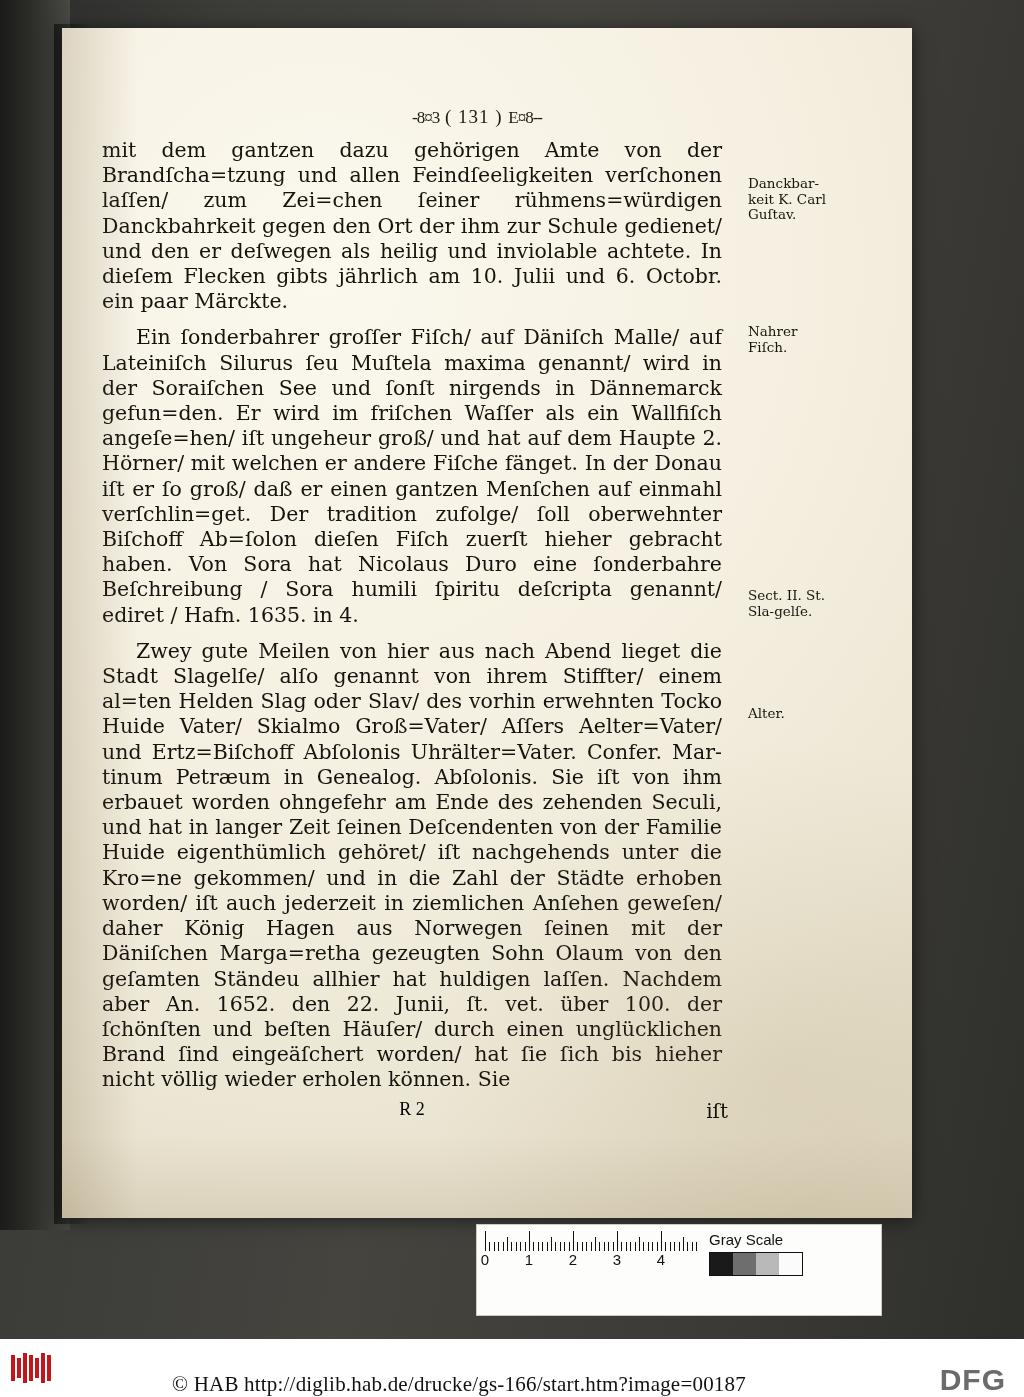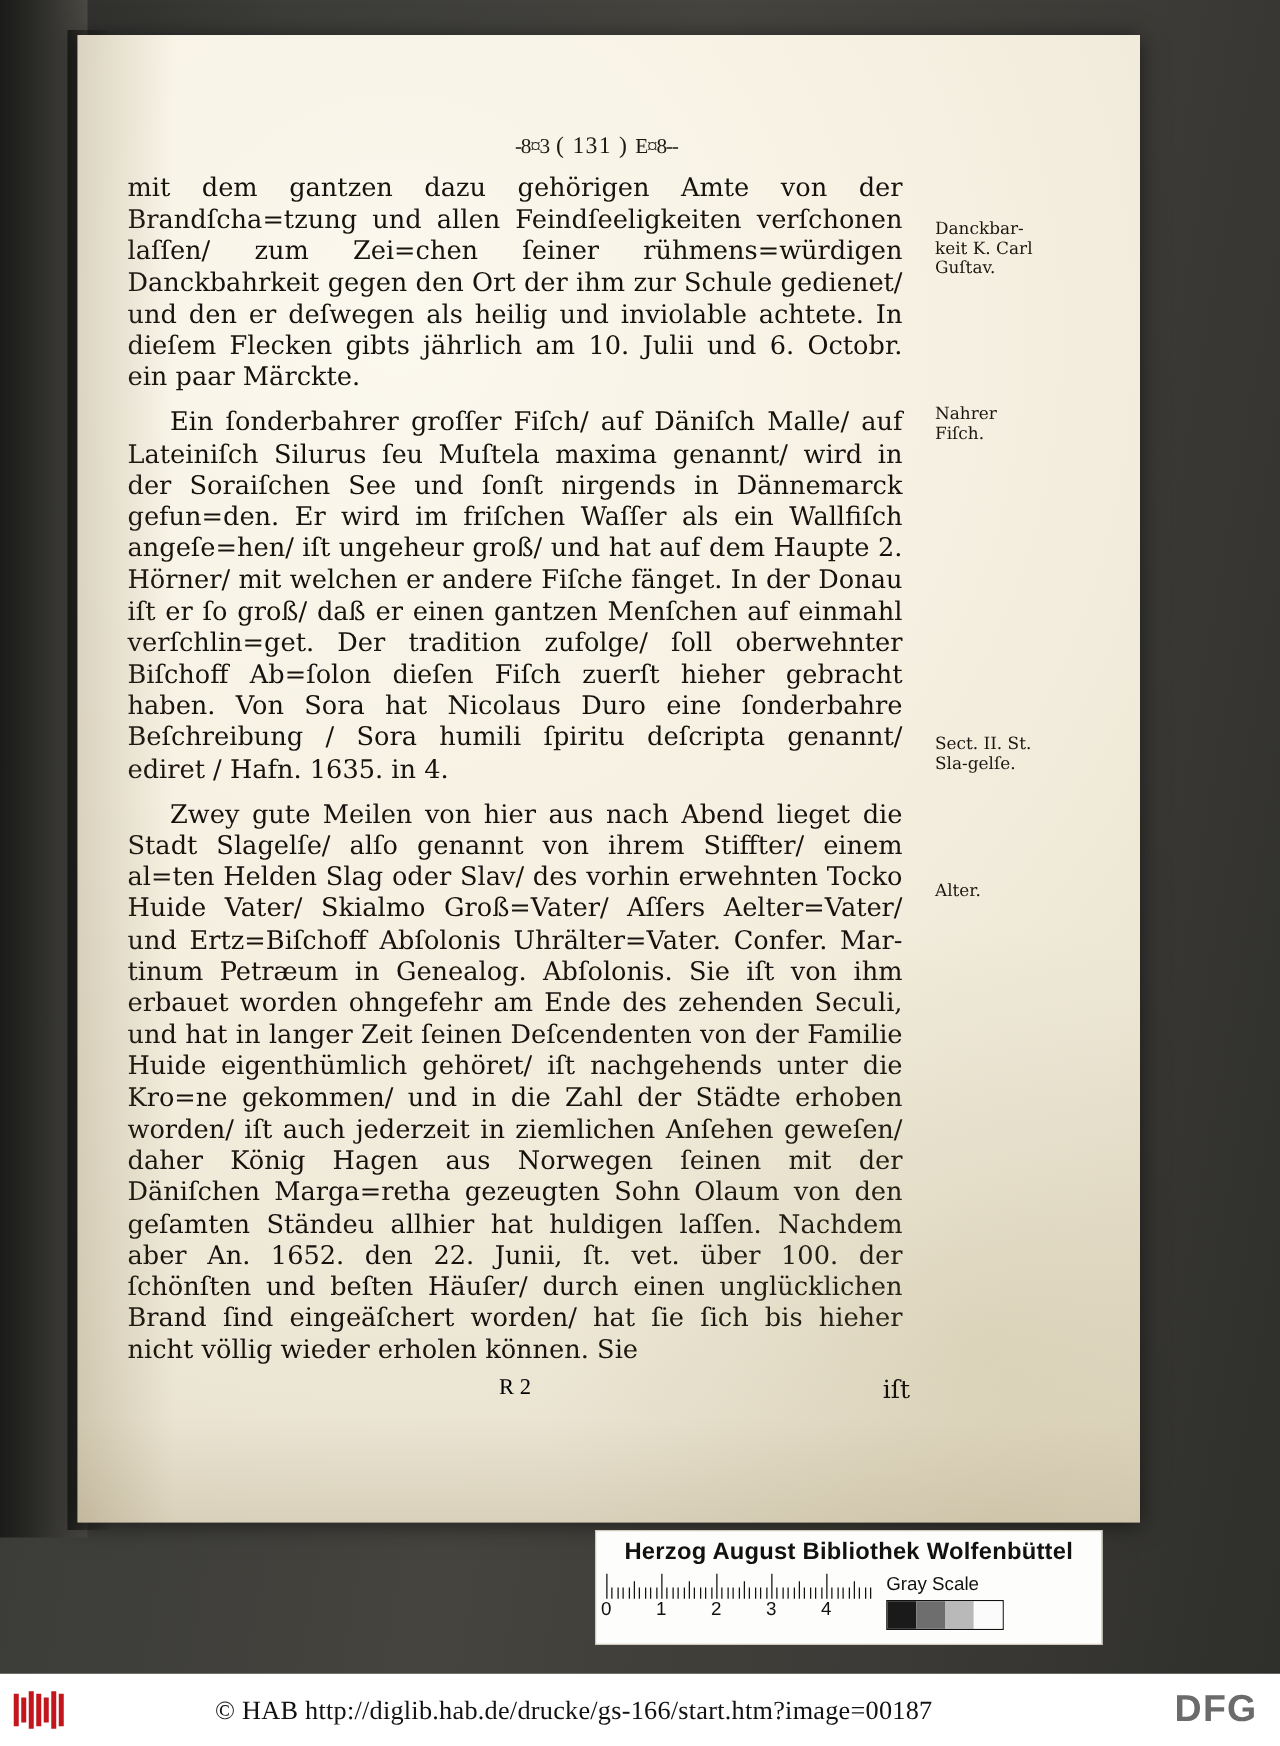--- a/index.html
+++ b/index.html
@@ -186,21 +186,21 @@
   }
   .gs-bar i { display: block; height: 100%; flex: 1; }
 
   
   .bottom-bar {
     position: absolute;
     left: 0; bottom: 0;
     width: 1024px; height: 58px;
     background: #fff;
     display: flex;
-    align-items: center;
+    align-items: flex-end;
   }
   .hab-stripes {
     width: 62px; height: 58px;
     display: flex; align-items: center; justify-content: center;
     gap: 2px;
   }
   .hab-stripes i {
     display: block; width: 4px; height: 26px; background: #c3161c;
   }
   .hab-stripes i.s2 { height: 20px; }
@@ -253,21 +253,20 @@
       </div>
     </div>
 
     <div class="margin-note" style="top:148px;">Danckbar-keit K. Carl Guſtav.</div>
     <div class="margin-note" style="top:296px;">Nahrer Fiſch.</div>
     <div class="margin-note" style="top:560px;">Sect. II. St. Sla-gelſe.</div>
     <div class="margin-note" style="top:678px;">Alter.</div>
   </div>
 
   <div class="hab-card">
-    <div class="hab-title">Herzog August Bibliothek Wolfenbüttel</div>
     <div class="hab-lower">
       <div class="ruler">
         <div class="ticks" id="ticks">
             <span style="left: 0px; height: 20px;"></span>
             <span style="left: 4.4px; height: 9px;"></span>
             <span style="left: 8.8px; height: 9px;"></span>
             <span style="left: 13.2px; height: 9px;"></span>
             <span style="left: 17.6px; height: 9px;"></span>
             <span style="left: 22px; height: 14px;"></span>
             <span style="left: 26.4px; height: 9px;"></span>

